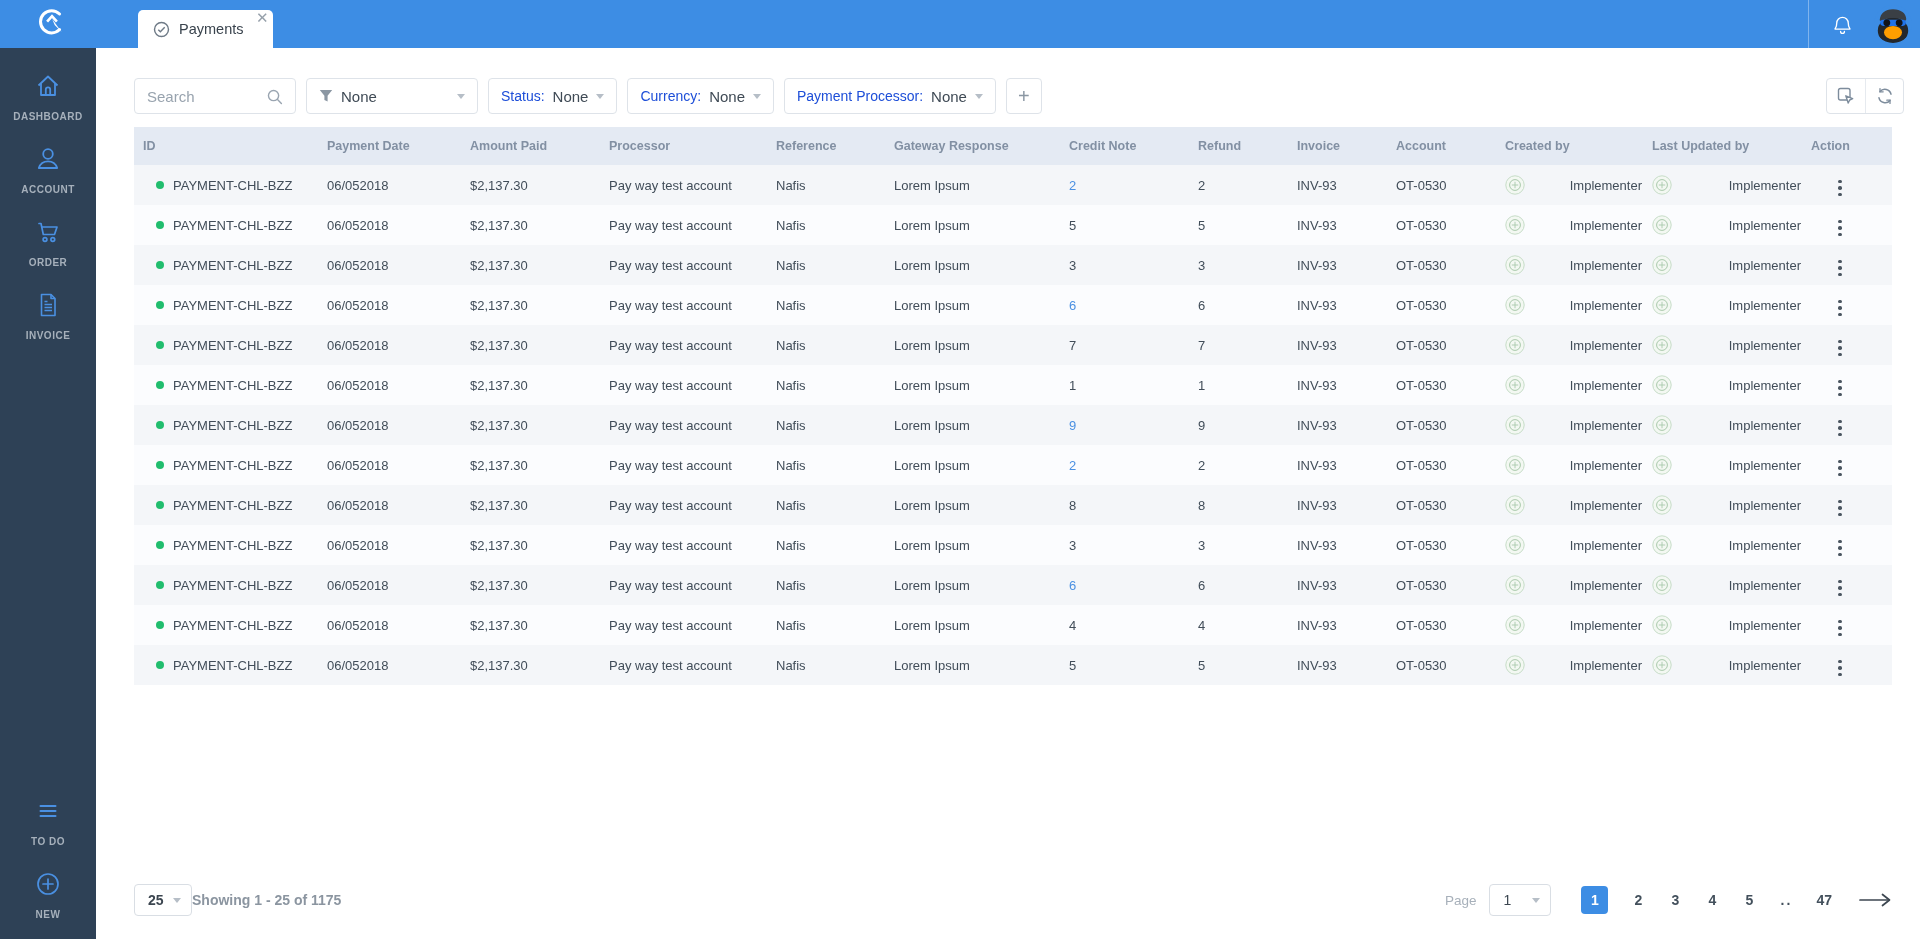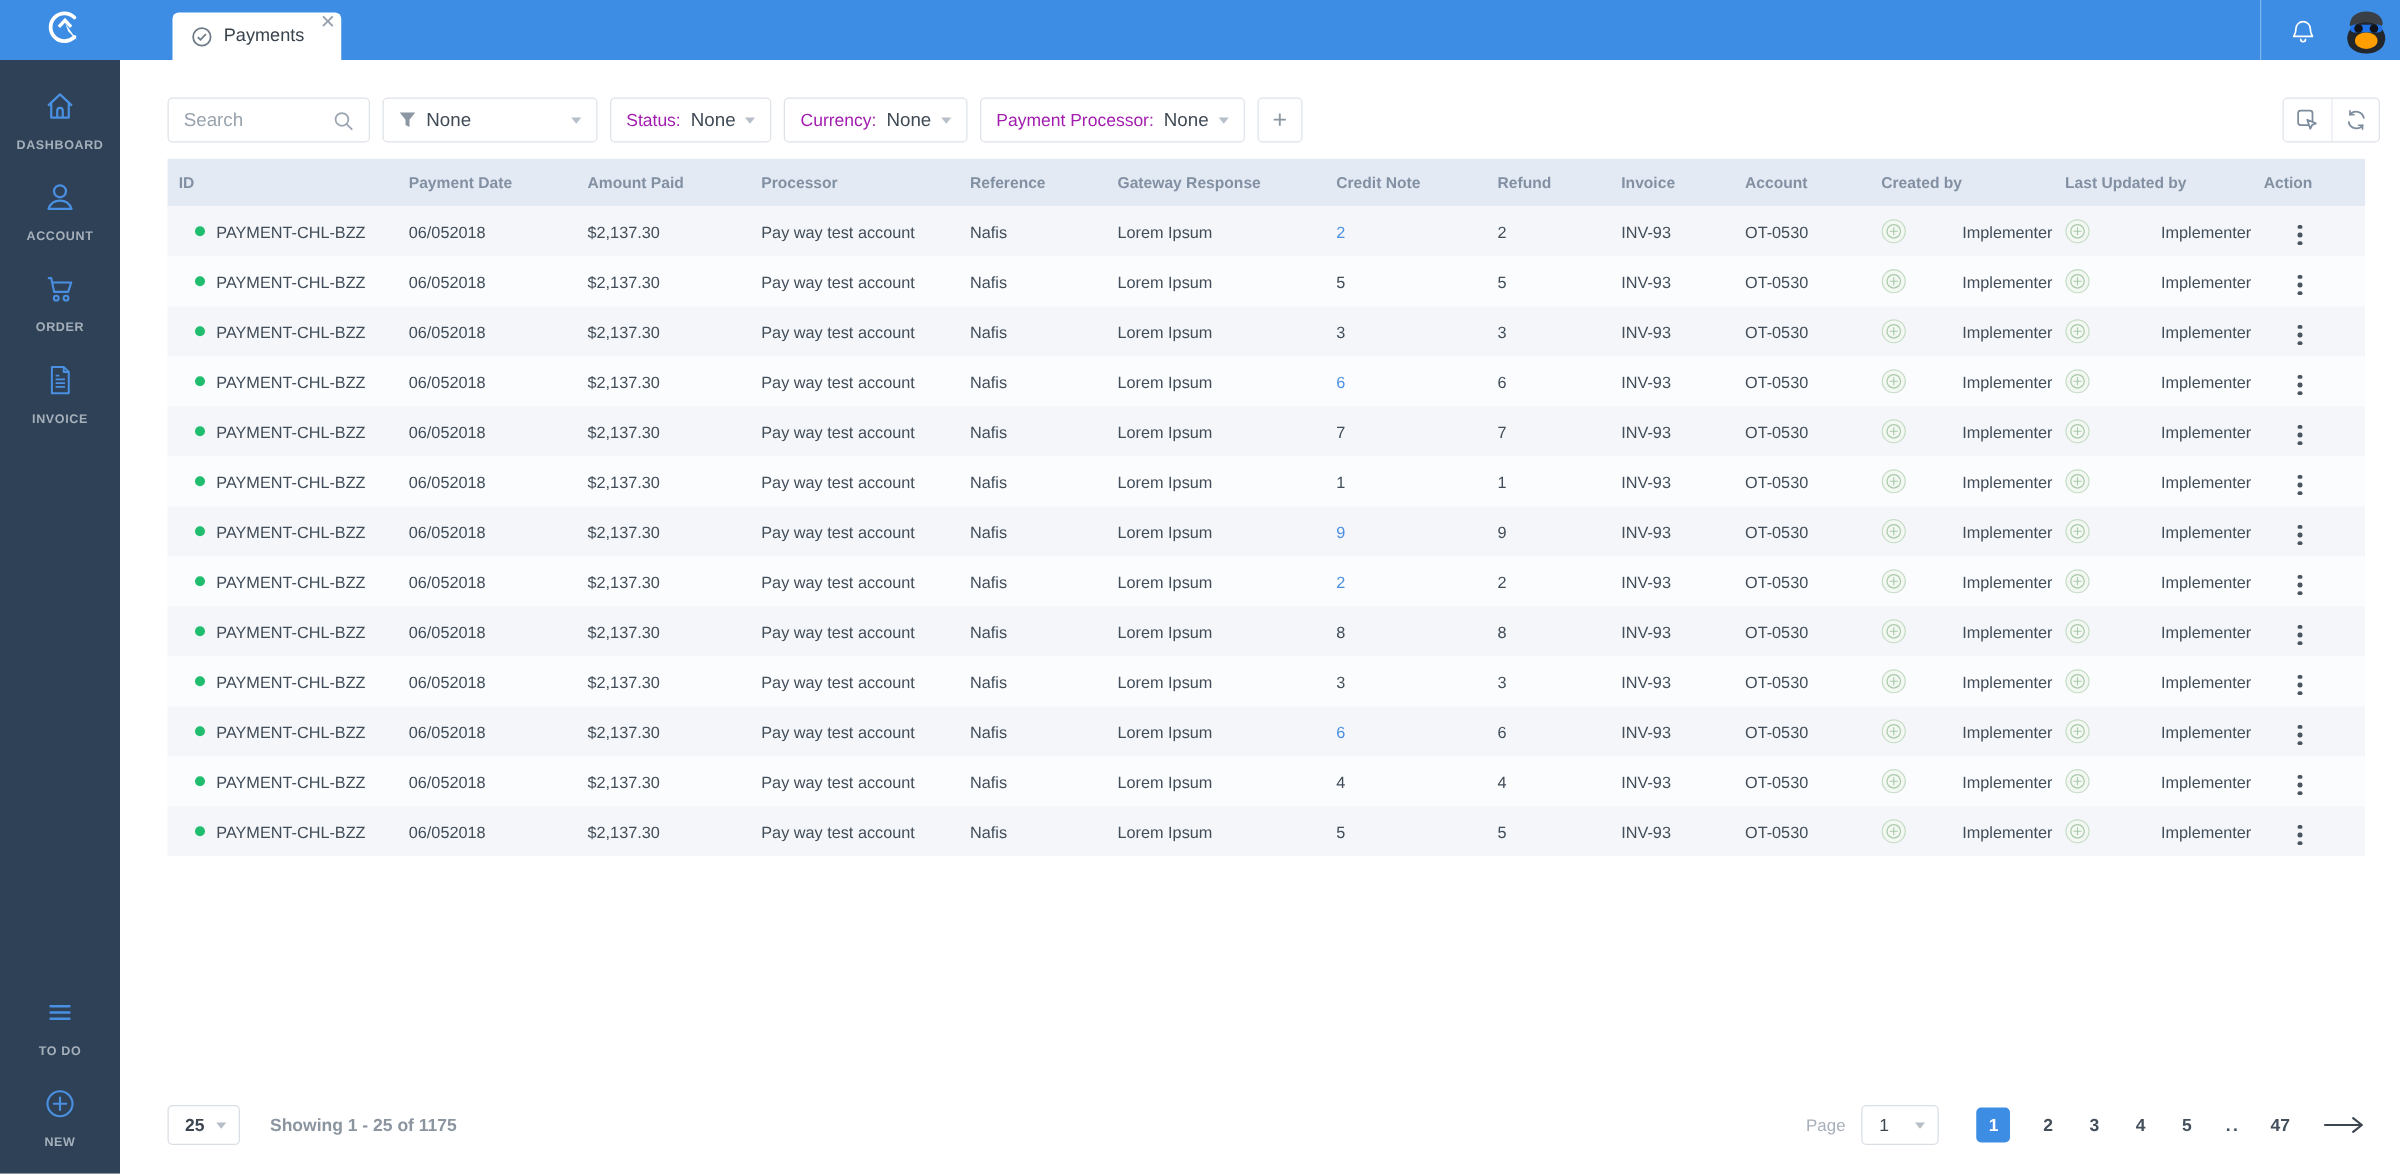--- a/index.html
+++ b/index.html
@@ -31,21 +31,21 @@
 
   
   .content{position:absolute;left:104px;top:48px;right:0;bottom:0;background:#fff;}
 
   
   .filterbar{position:absolute;left:30px;top:30px;right:16px;height:36px;display:flex;gap:10px;align-items:center;}
   .pill{height:36px;background:#fff;border:1px solid #dee3e9;border-radius:4px;display:flex;align-items:center;
         padding:0 12px;gap:8px;font-size:15px;color:#3f4a55;cursor:pointer;white-space:nowrap;}
   .searchbox{width:162px;justify-content:space-between;cursor:text;}
   .placeholder{color:#98a3ae;}
-  .pill .flabel{color:#a21caf;font-size:14px;}
+  .pill .flabel{color:#1d4ed8;font-size:14px;}
   .caret{width:0;height:0;border-left:4.5px solid transparent;border-right:4.5px solid transparent;border-top:5.5px solid #b6bec7;}
   .pill-none{width:172px;}
   .pill-none .caret{margin-left:auto;}
   .plusbtn{width:36px;height:36px;border:1px solid #dee3e9;border-radius:4px;display:flex;align-items:center;justify-content:center;
            font-size:20px;font-weight:300;color:#8b97a3;cursor:pointer;background:#fff;}
   .toolgroup{margin-left:auto;display:flex;border:1px solid #dee3e9;border-radius:4px;overflow:hidden;background:#fff;}
   .toolbtn{width:38px;height:34px;display:flex;align-items:center;justify-content:center;cursor:pointer;}
   .toolbtn + .toolbtn{border-left:1px solid #e6eaef;}
 
   
@@ -64,21 +64,21 @@
   .user{display:flex;align-items:center;gap:8px;justify-content:space-between;}
   .uavatar{width:20px;height:20px;flex:none;display:flex;}
   .dots{display:inline-flex;flex-direction:column;gap:3px;margin-left:24px;cursor:pointer;padding:3px;}
   .dots i{width:3.5px;height:3.5px;border-radius:50%;background:#4a5560;}
 
   
   .footer{position:absolute;left:30px;right:28px;bottom:22px;height:34px;display:flex;align-items:center;}
   .selbox{height:32px;border:1px solid #d9dee4;border-radius:4px;background:#fff;display:flex;align-items:center;
           justify-content:space-between;padding:0 10px 0 13px;font-size:14px;font-weight:700;color:#3c4650;cursor:pointer;}
   .size-select{width:58px;justify-content:space-between;}
-  .showing{margin-left:24px;font-size:14px;font-weight:700;color:#8b95a0;}
+  .showing{font-size:14px;font-weight:700;color:#8b95a0;}
   .pagination{margin-left:auto;display:flex;align-items:center;}
   .page-label{font-size:13.5px;color:#a7b0ba;margin-right:13px;}
   .page-select{width:62px;font-weight:400;}
   .page-list{display:flex;align-items:center;gap:23px;margin-left:30px;}
   .pnum{min-width:14px;text-align:center;font-size:14px;font-weight:700;color:#43505c;cursor:pointer;}
   .pnum.active{background:#3d8de4;color:#fff;border-radius:4px;width:27px;height:28px;line-height:28px;cursor:default;}
   .pnum.pdots{color:#43505c;letter-spacing:2px;cursor:default;}
   .next-arrow{margin-left:26px;display:flex;cursor:pointer;}
 </style>
 </head>

